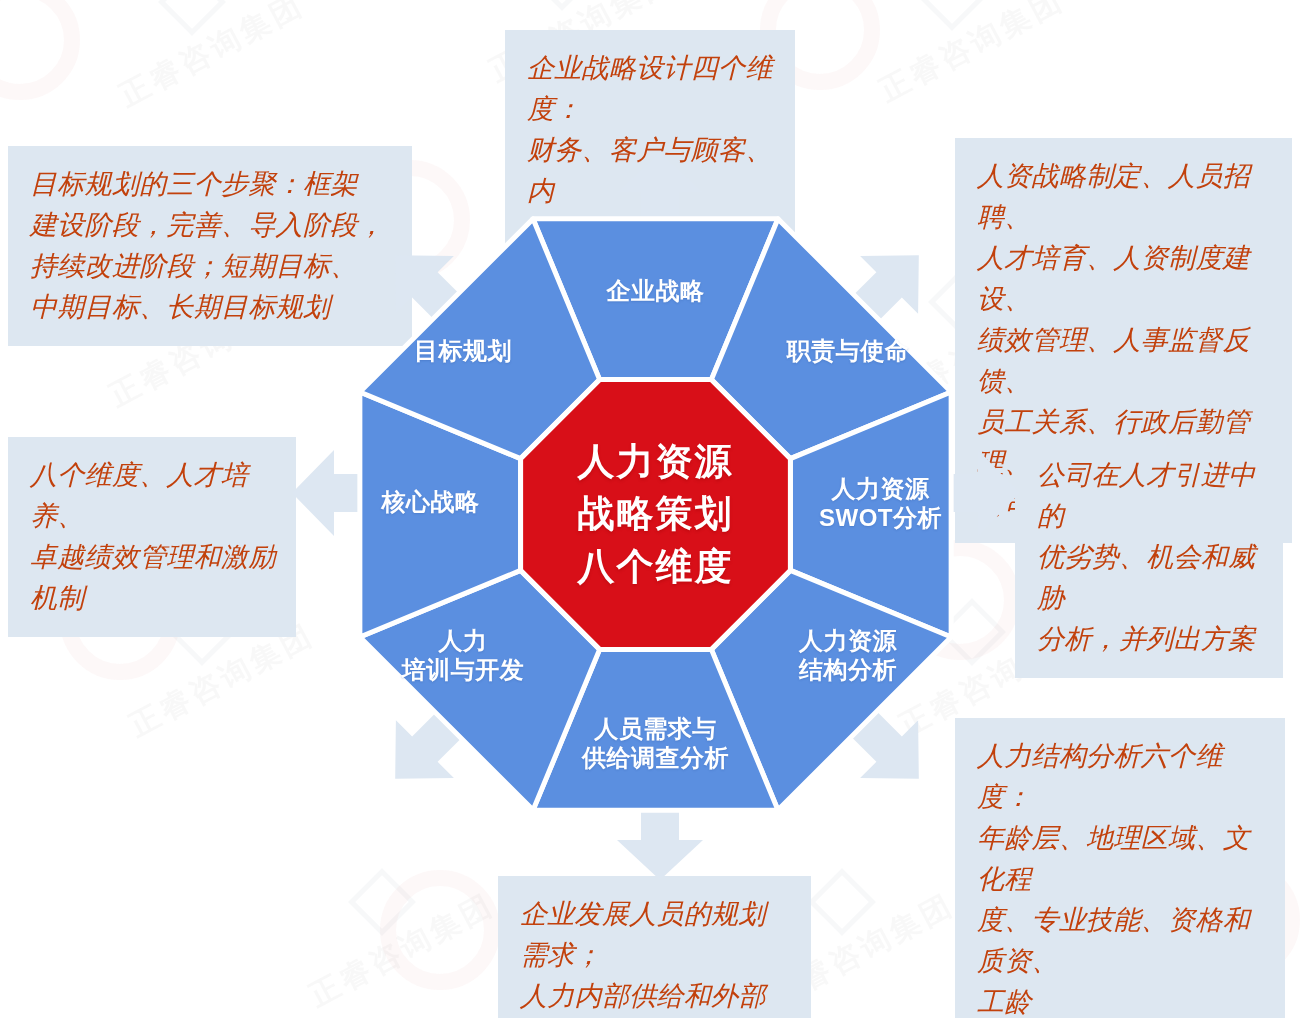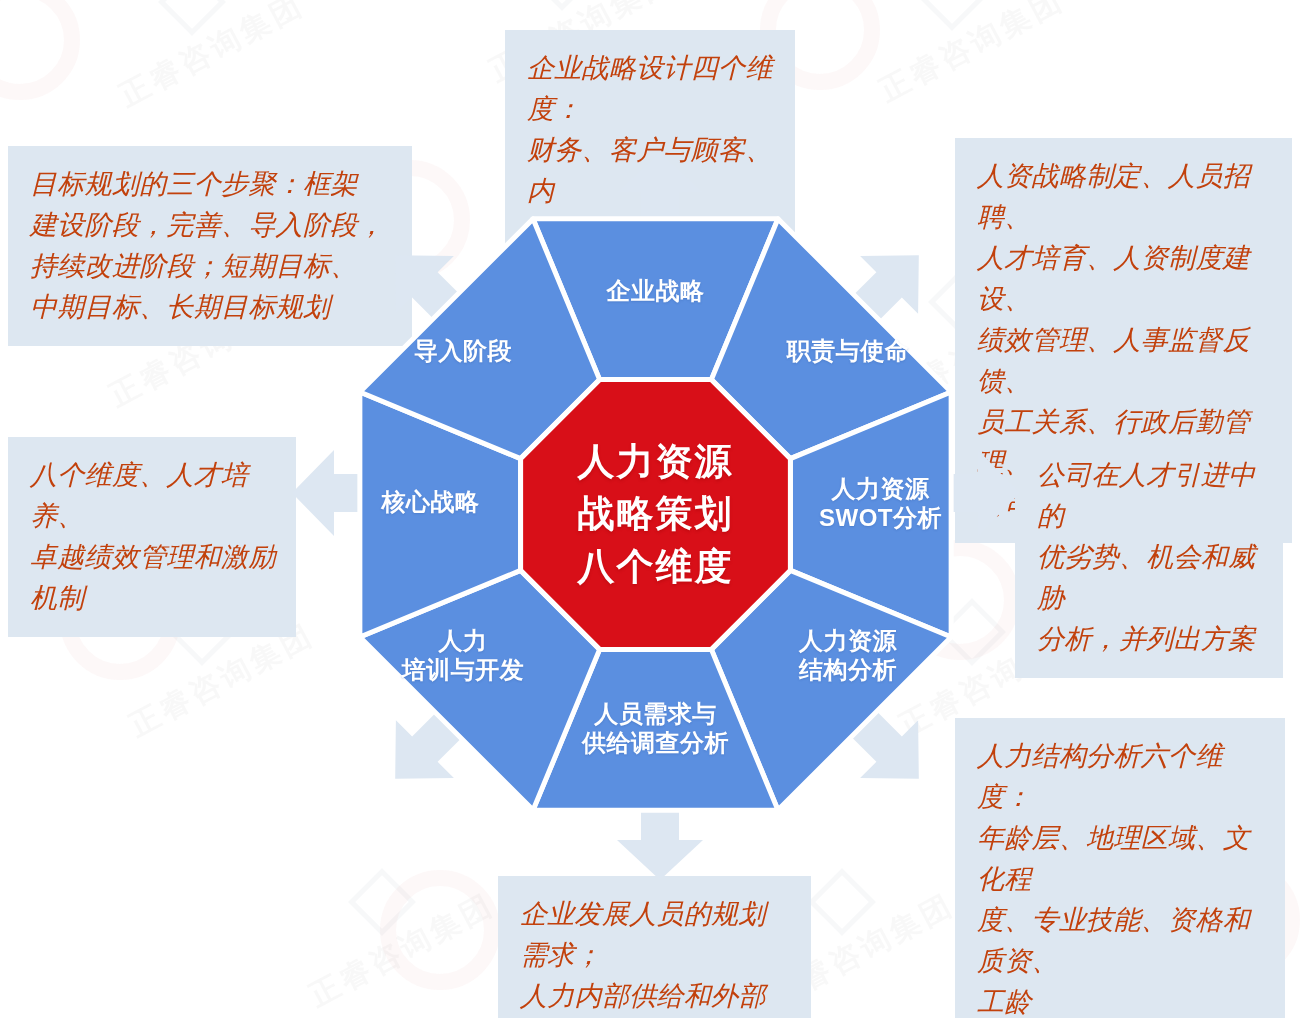--- a/index.html
+++ b/index.html
@@ -220,28 +220,28 @@
     <div class="seg-label" style="left:50%; top:85px; transform:translateX(-50%);">企业战略</div>
 
     <div class="seg-label" style="left:430px; top:145px; width:170px;font-family:Liberation Serif, serif;">职责与使命</div>
 
     <div class="seg-label" style="left:465px; top:283px; width:165px;">人力资源
 SWOT分析</div>
 
     <div class="seg-label" style="left:430px; top:435px; width:170px;">人力资源
 结构分析</div>
 
-    <div class="seg-label" style="left:50%; top:508px; transform:translateX(-50%); width:260px;">人员需求与
+    <div class="seg-label" style="left:50%; top:523px; transform:translateX(-50%); width:260px;">人员需求与
 供给调查分析</div>
 
     <div class="seg-label" style="left:45px; top:435px; width:170px;">人力
 培训与开发</div>
 
     <div class="seg-label" style="left:15px; top:296px; width:165px;">核心战略</div>
 
-    <div class="seg-label" style="left:45px; top:145px; width:170px;">导入阶段</div>
+    <div class="seg-label" style="left:45px; top:145px; width:170px;">目标规划</div>
 
     <div class="center-label">人力资源
 战略策划
 八个维度</div>
   </div>
 
 </div>
 
 </body></html>

